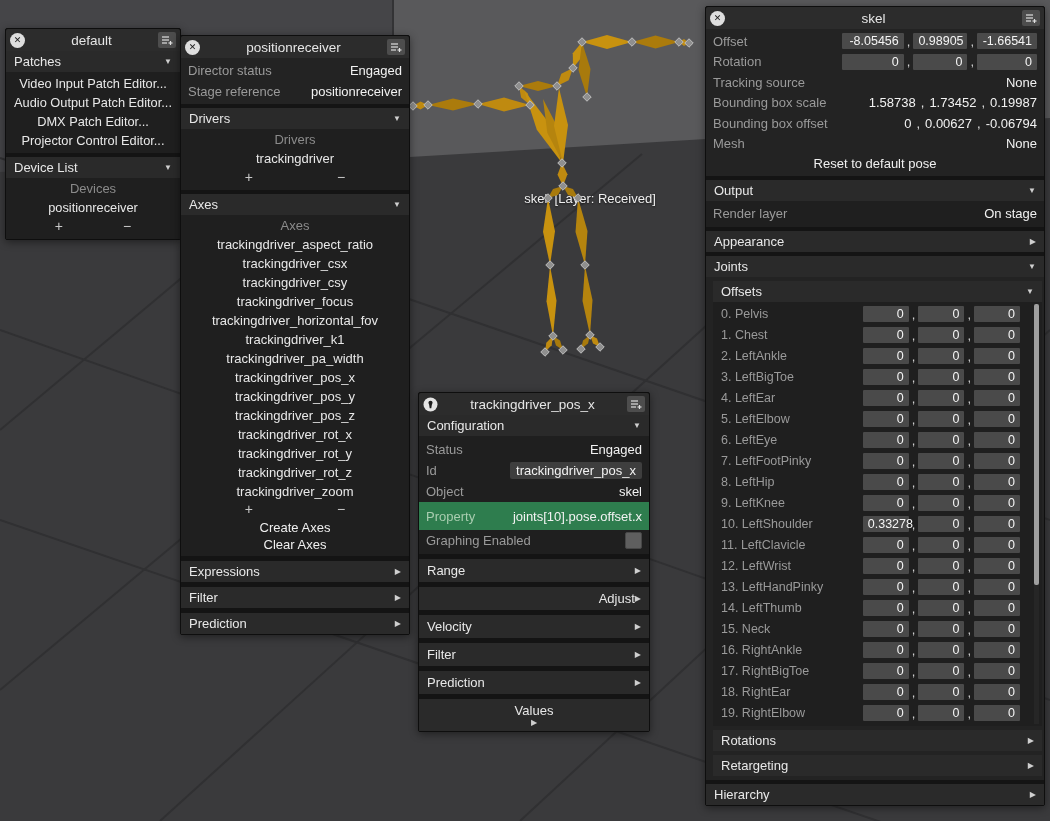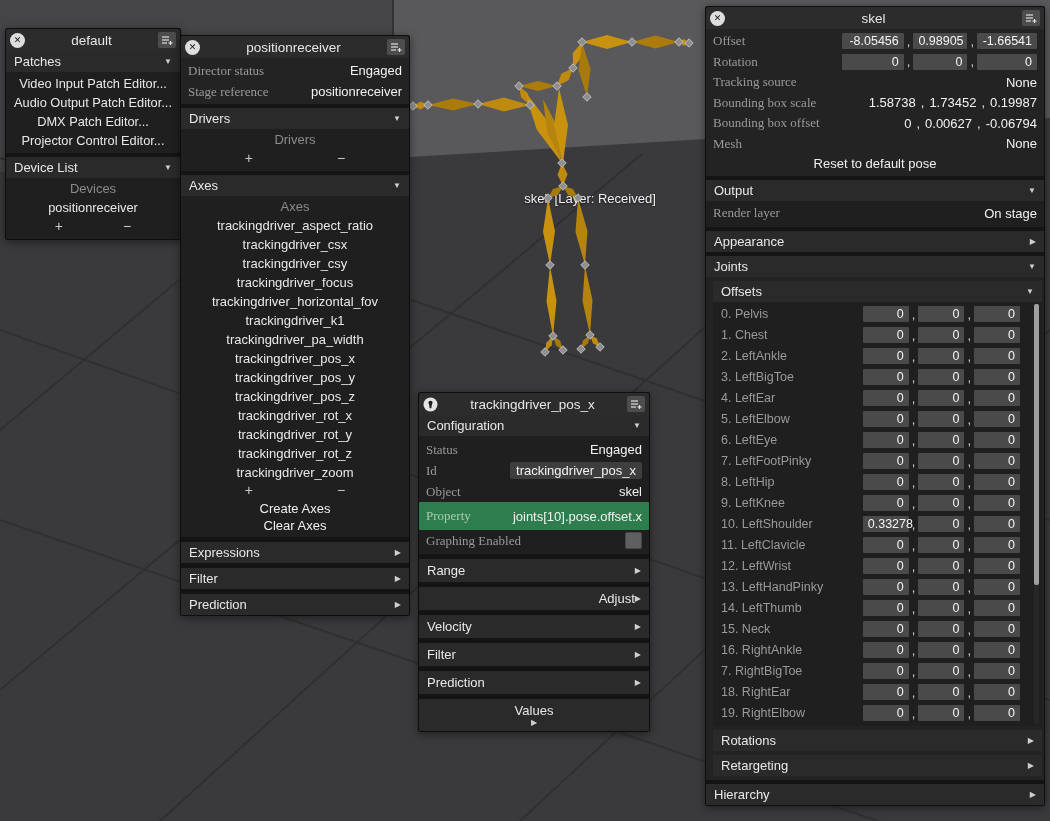--- a/index.html
+++ b/index.html
@@ -46,21 +46,21 @@
   .arrow{font-size:8px;color:#cfcfcf;flex:0 0 auto;}
   .sec-body{background:#1f1f1f;padding:2px 0 3px 0;}
   .group-label{color:#8b8b8b;text-align:center;line-height:18px;}
   .list-item{color:#e8e8e8;text-align:center;line-height:19px;cursor:pointer;
     white-space:nowrap;overflow:hidden;}
   .plusminus{display:flex;justify-content:space-between;padding:1px 28% 2px 28%;
     color:#c9c9c9;font-size:14px;line-height:16px;}
   .plusminus span{cursor:pointer;}
   .action-item{color:#efefef;text-align:center;line-height:17px;cursor:pointer;}
   .prow{display:flex;align-items:center;padding:0 7px;height:21px;flex:0 0 auto;}
-  .plabel{color:#9a9a9a;flex:1;white-space:nowrap;font-family:Liberation Serif, serif;}
+  .plabel{color:#9a9a9a;flex:1;white-space:nowrap;}
   .pvalue{color:#f2f2f2;text-align:right;white-space:nowrap;}
   .pvalue.boxed{background:#3e3e3e;border-radius:2px;padding:1px 6px;}
   .triple{display:flex;align-items:center;gap:2px;}
   .vbox{
     background:#4a4a4a;color:#f4f4f4;font-size:12.5px;height:16px;line-height:16px;
     text-align:right;padding:0 5px;border-radius:1px;cursor:text;
   }
   .comma{color:#cfcfcf;padding:0 1px;}
   .plain-triple .pv{color:#f2f2f2;}
   .plain-triple .comma{color:#e0e0e0;padding:0 3px;}
@@ -252,20 +252,25 @@
       <span class="pvalue">positionreceiver</span>
     </div>
   </div>
   <div class="block">
     <div class="sec-header">
       <span>Drivers</span>
       <span class="arrow">▼</span>
     </div>
     <div class="sec-body">
       <div class="group-label">Drivers</div>
+      <div>
+
+          <div class="list-item">trackingdriver</div>
+
+      </div>
       <div class="plusminus">
         <span>+</span>
         <span>−</span>
       </div>
     </div>
   </div>
   <div class="block">
     <div class="sec-header">
       <span>Axes</span>
       <span class="arrow">▼</span>
@@ -696,21 +701,21 @@
             <span class="triple">
               <span class="vbox">0</span>
               <span class="comma">,</span>
               <span class="vbox">0</span>
               <span class="comma">,</span>
               <span class="vbox">0</span>
             </span>
           </div>
 
           <div class="jrow">
-            <span class="jname">7. RightBigToe</span>
+            <span class="jname">17. RightBigToe</span>
             <span class="triple">
               <span class="vbox">0</span>
               <span class="comma">,</span>
               <span class="vbox">0</span>
               <span class="comma">,</span>
               <span class="vbox">0</span>
             </span>
           </div>
 
           <div class="jrow">

